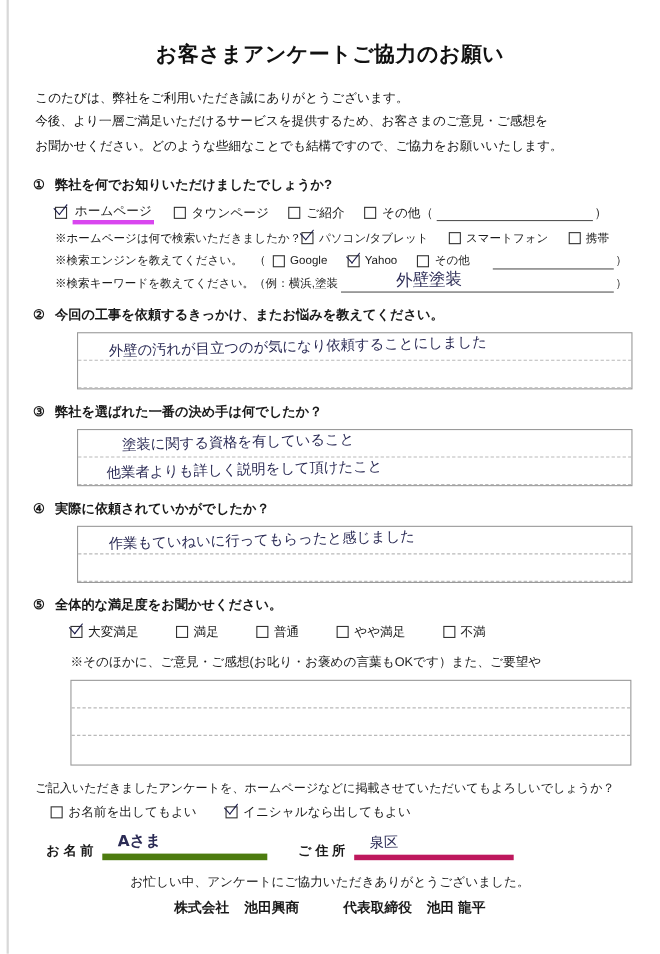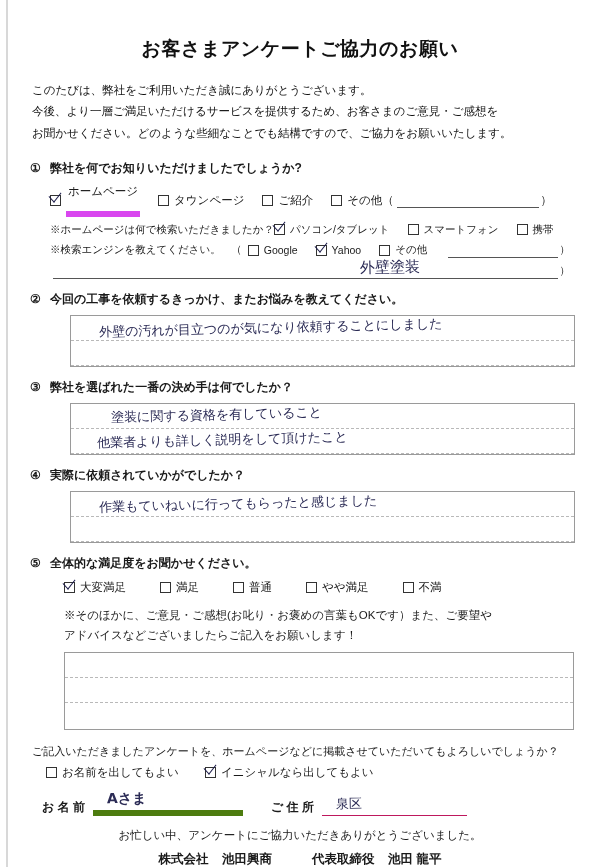--- a/index.html
+++ b/index.html
@@ -78,22 +78,22 @@
     position: absolute;
     left: -2px;
     top: -5px;
     width: 11px;
     height: 7px;
     border-left: 1.6px solid #1c1c4a;
     border-bottom: 1.6px solid #1c1c4a;
     transform: rotate(-52deg) skewX(-10deg);
   }
   .underline-label {
-    border-bottom: 6px solid #d946ef;
-    padding: 0 2px 12px 2px;
+    border-bottom: 4px solid #d946ef;
+    padding: 0 2px 1px 2px;
   }
   .note-row {
     font-size: 10.5px;
     margin: 6px 0 2px 20px;
     display: flex;
     align-items: center;
     flex-wrap: nowrap;
   }
   .note-row .lead { white-space: nowrap; }
   .paren-line {
@@ -177,21 +177,21 @@
   .name-label { font-weight: bold; margin-right: 8px; }
   .name-value {
     width: 150px;
     border-bottom: 6px solid #4d7c0f;
     position: relative;
     height: 20px;
   }
   .addr-label { font-weight: bold; margin: 0 8px 0 28px; }
   .addr-value {
     width: 145px;
-    border-bottom: 1px solid #be185d;
+    border-bottom: 5px solid #be185d;
     position: relative;
     height: 20px;
   }
   .hand-inline {
     position: absolute;
     left: 14px;
     bottom: 2px;
     font-family: "DejaVu Sans", sans-serif;
     color: #2b2b55;
     font-size: 14px;
@@ -292,20 +292,21 @@
       </span>
       <span class="opt">
         <span class="box"></span>
         <span>その他</span>
       </span>
       <span class="paren-line"></span>
       <span class="tail-paren">）</span>
     </div>
 
     <div class="note-row" style="position:relative;">
+      <span class="lead">※検索キーワードを教えてください。（例：横浜,塗装</span>
       <span class="paren-line"></span>
       <span class="tail-paren">）</span>
       <span class="hand" style="left:310px; top:-6px; font-size:15px;">外壁塗装</span>
     </div>
   </div>
 
   <div class="q-block">
     <div class="q-head">
       <span class="q-num">②</span>
       <span class="q-text">今回の工事を依頼するきっかけ、またお悩みを教えてください。</span>
@@ -365,21 +366,20 @@
         <span>やや満足</span>
       </span>
       <span class="opt">
         <span class="box"></span>
         <span>不満</span>
       </span>
     </div>
 
     <div class="free-note">
       <div>※そのほかに、ご意見・ご感想(お叱り・お褒めの言葉もOKです）また、ご要望や</div>
-      <div>アドバイスなどございましたらご記入をお願いします！</div>
     </div>
 
     <div class="big-field">
       <div class="line"></div>
       <div class="line"></div>
       <div class="line"></div>
     </div>
   </div>
 
   <div class="publish">ご記入いただきましたアンケートを、ホームページなどに掲載させていただいてもよろしいでしょうか？</div>

